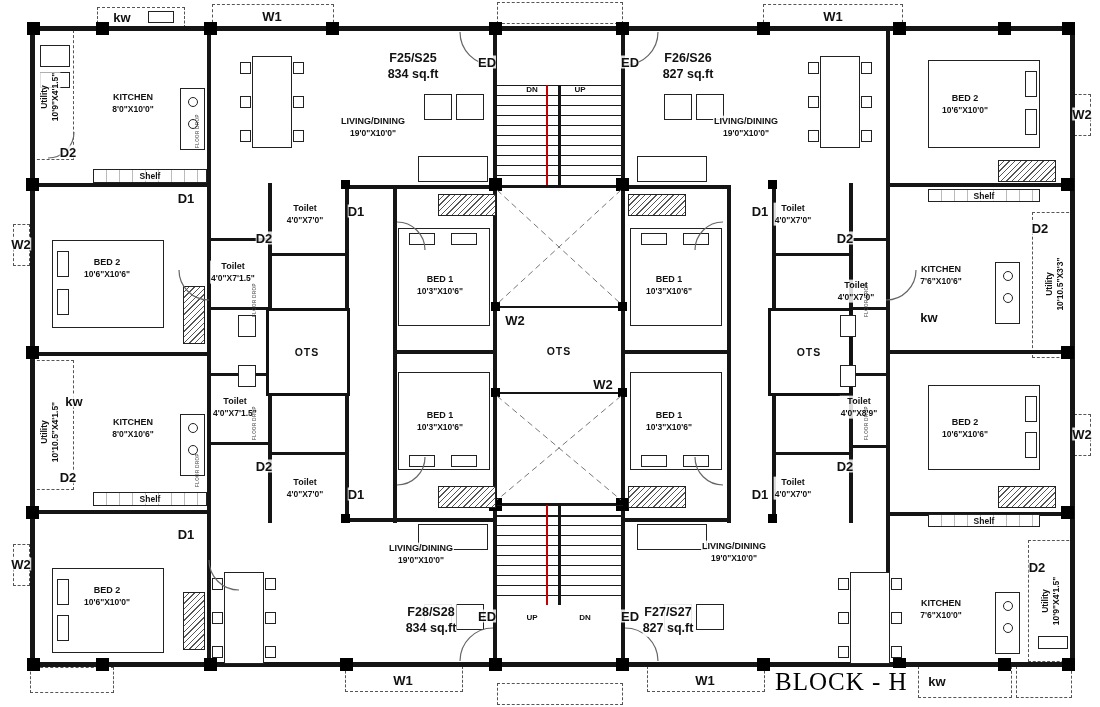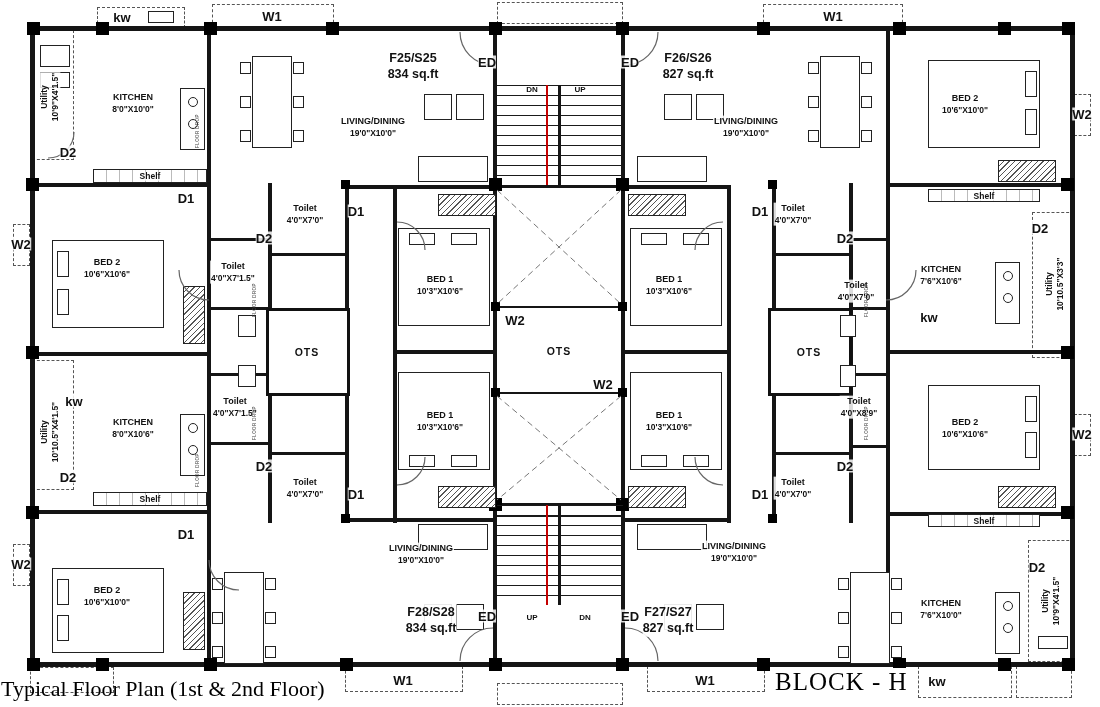--- a/index.html
+++ b/index.html
@@ -478,16 +478,15 @@
   <span class="marker" style="left:487px;top:616px">ED</span>
   <span class="marker" style="left:630px;top:616px">ED</span>
 
   <span class="tinyv" style="left:197px;top:131px">FLOOR DROP</span>
   <span class="tinyv" style="left:254px;top:300px">FLOOR DROP</span>
   <span class="tinyv" style="left:254px;top:423px">FLOOR DROP</span>
   <span class="tinyv" style="left:866px;top:300px">FLOOR DROP</span>
   <span class="tinyv" style="left:866px;top:423px">FLOOR DROP</span>
   <span class="tinyv" style="left:197px;top:470px">FLOOR DROP</span>
 
-  <div class="title" style="left:1px;top:676px">Typical Floor Plan (1st &amp; 2nd Floor)</div>
   <div class="blocklbl" style="left:775px;top:668px">BLOCK - H</div>
 
 </div>
 
 </body></html>

